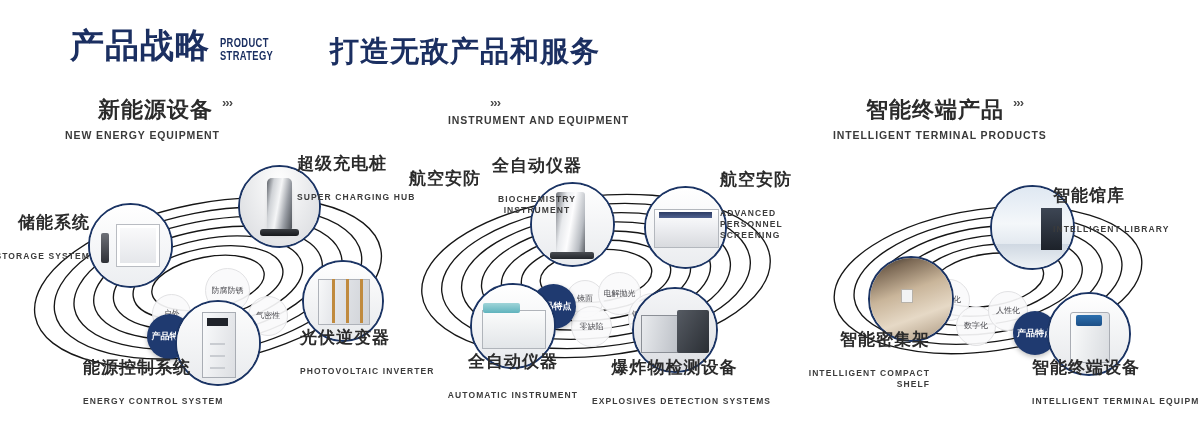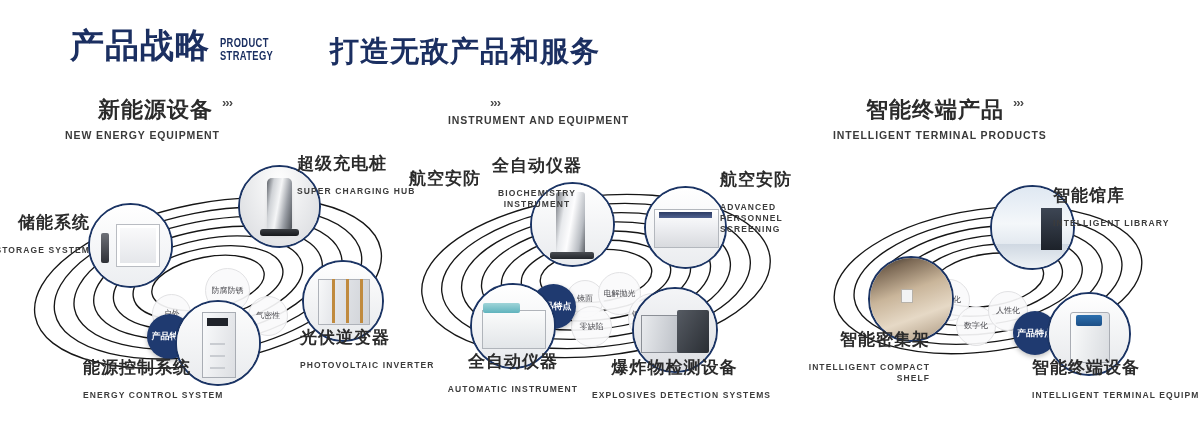--- a/index.html
+++ b/index.html
@@ -205,21 +205,21 @@
   }
 
   
   .plabel{position:absolute;white-space:nowrap;}
   .plabel .cn{
     font-size:17px;font-weight:bold;color:#2b2b2b;letter-spacing:1px;
     line-height:20px;
   }
   .plabel .en{
     font-size:8.5px;font-weight:bold;color:#3c3c3c;letter-spacing:1.1px;
-    line-height:11px;margin-top:12px;
+    line-height:11px;margin-top:18px;
   }
   .plabel.right{text-align:right;}
   .plabel.center{text-align:center;}
 </style>
 </head>
 <body>
 
 <div class="page">
 
   <div class="masthead">

